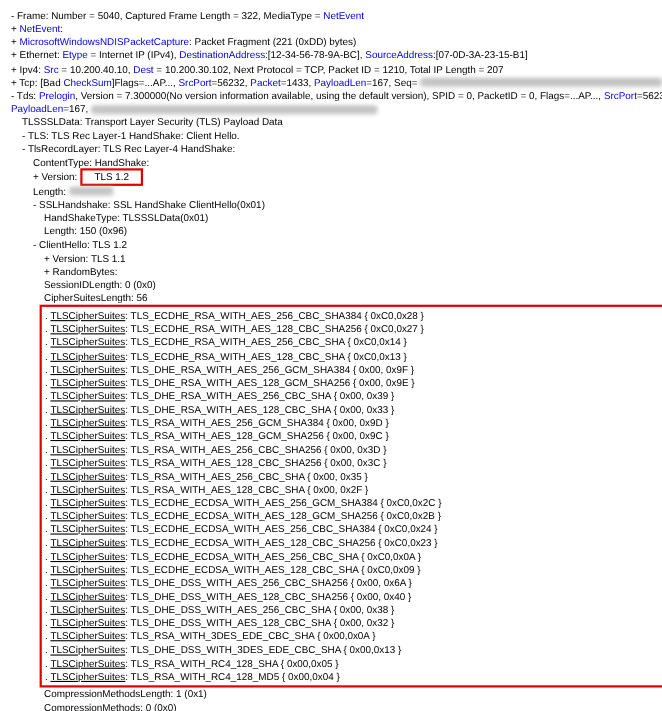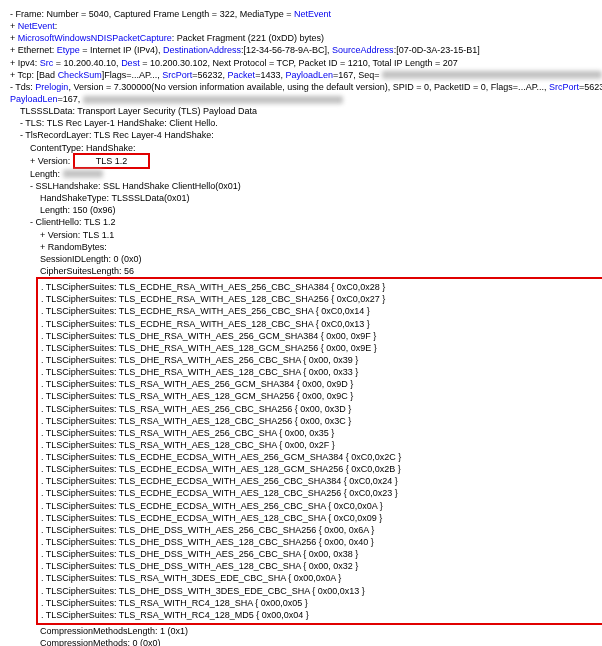--- a/index.html
+++ b/index.html
@@ -22,30 +22,30 @@
     background: linear-gradient(#bbb,#ccc);
     color: transparent;
     border-radius: 2px;
     filter: blur(2px);
     height: 8px;
     vertical-align: middle;
   }
   .box-red-sm {
     display: inline-block;
     border: 2px solid #E00000;
-    padding: 0 21px;
+    padding: 0 11px;
     margin: -1px 0;
   }
   .box-red-lg {
     border: 2px solid #E00000;
     padding: 2px 3px;
     margin-left: 26px;
   }
   .cs-row { white-space: nowrap; }
-  .csname { color: #000; }
+  .csname { text-decoration: underline; color: #000; }
   .under { }
 </style>
 </head>
 <body>
 
 <div class="ln indent-0">
   <span class="toggle">-</span>
   Frame: Number = <span>5040</span>,
   Captured Frame Length = <span>322</span>,
   MediaType = <span class="link">NetEvent</span>

